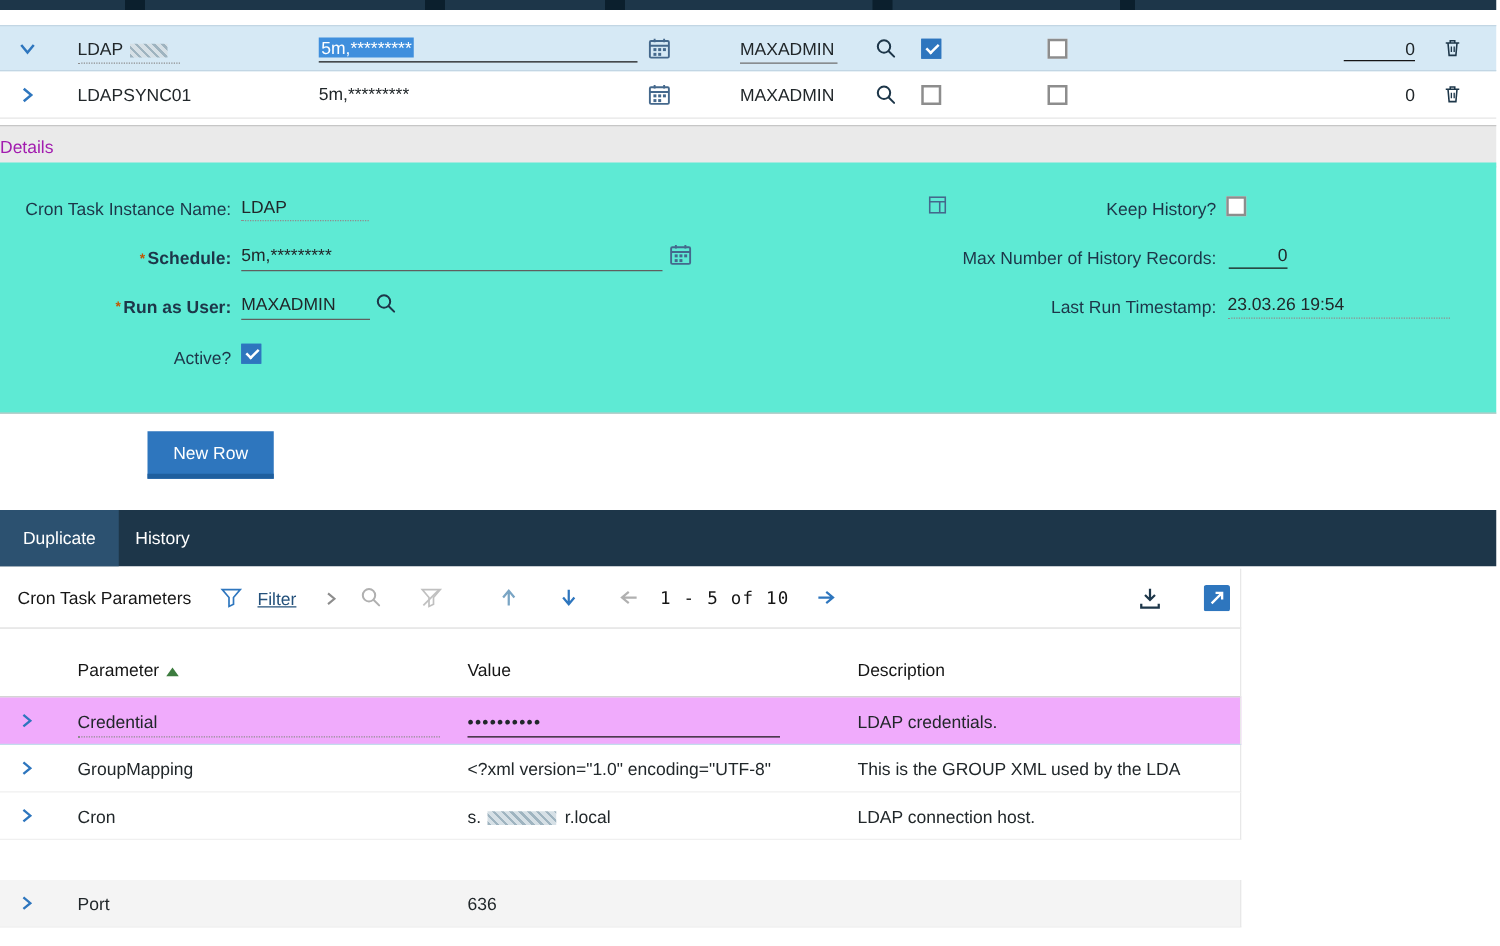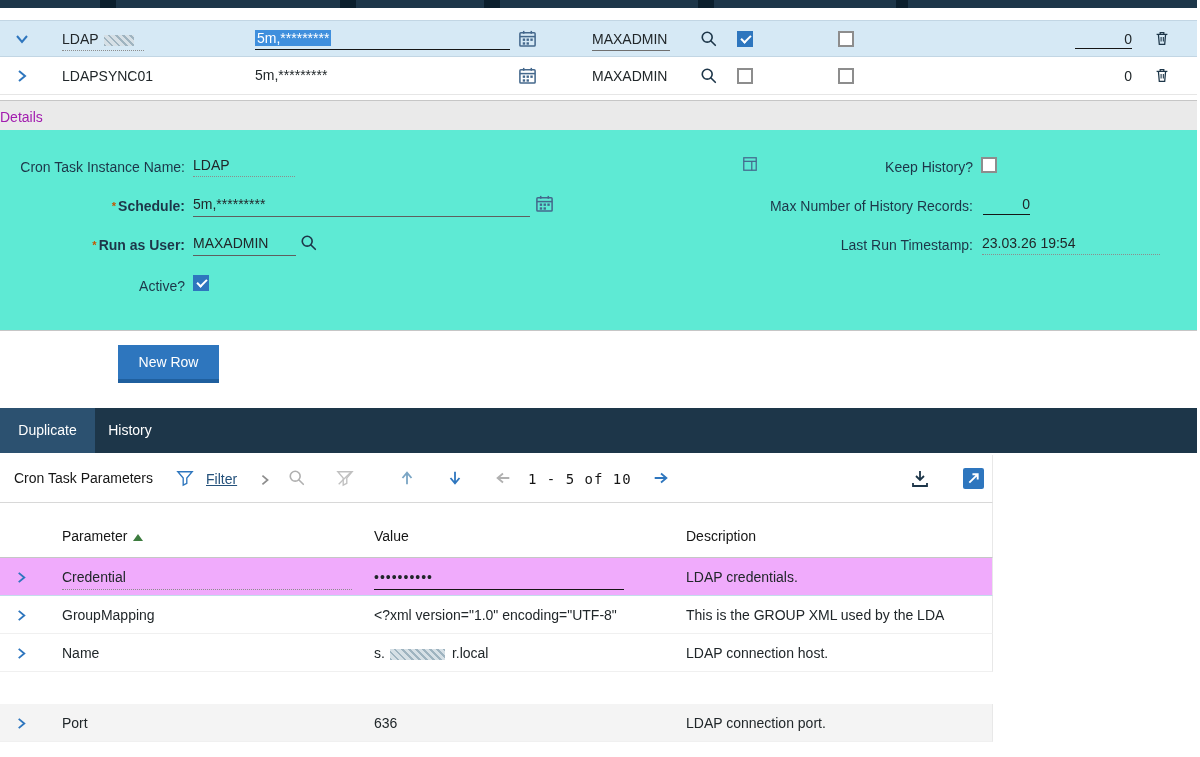--- a/index.html
+++ b/index.html
@@ -310,26 +310,25 @@
           <path d="M4 2l6 5-6 5" fill="none" stroke="#2e76be" stroke-width="2"></path>
         </svg></span>
     <span class="p-name">GroupMapping</span>
     <span class="p-val">&lt;?xml version="1.0" encoding="UTF-8"</span>
     <span class="p-desc">This is the GROUP XML used by the LDA</span>
   </div>
   <div class="prow" style="top:634px;">
     <span class="chev"><svg width="13" height="13" viewBox="0 0 14 14">
           <path d="M4 2l6 5-6 5" fill="none" stroke="#2e76be" stroke-width="2"></path>
         </svg></span>
-    <span class="p-name">Name</span>
+    <span class="p-name">Cron</span>
     <span class="p-val"><span>s.</span><span class="redact" style="width:55px;"></span><span style="margin-left:7px;">r.local</span></span>
     <span class="p-desc">LDAP connection host.</span>
   </div>
   <div class="prow alt" style="top:704px;">
     <span class="chev"><svg width="13" height="13" viewBox="0 0 14 14">
           <path d="M4 2l6 5-6 5" fill="none" stroke="#2e76be" stroke-width="2"></path>
         </svg></span>
     <span class="p-name">Port</span>
     <span class="p-val">636</span>
-    <span class="p-desc">LDAP connection port.</span>
   </div>
 
 </div>
 
 </body></html>

